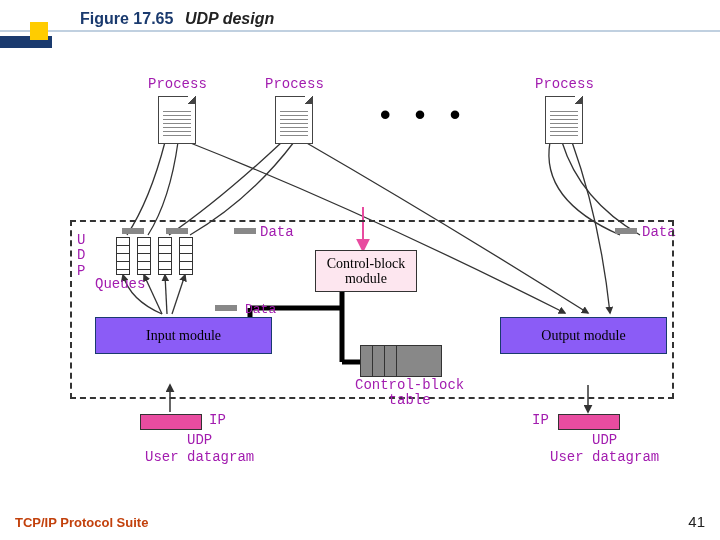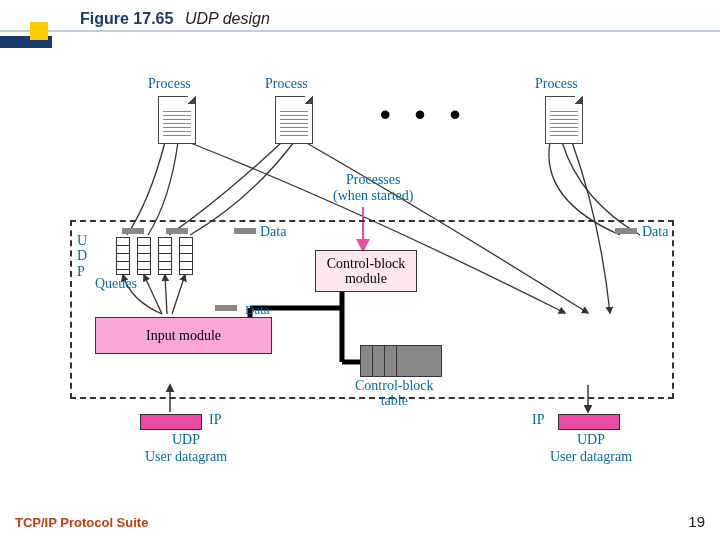--- a/index.html
+++ b/index.html
@@ -41,37 +41,37 @@
     top: 10px;
     left: 80px;
     font-weight: bold;
     font-size: 16px;
     color: #1a3a6e;
   }
   .fig-title {
     position: absolute;
     top: 10px;
     left: 185px;
-    font-weight: normal;
+    font-weight: bold;
     font-style: italic;
     font-size: 16px;
     color: #222;
   }
   .diagram {
     position: absolute;
     top: 80px;
     left: 60px;
     width: 620px;
     height: 390px;
   }
   .lbl {
     position: absolute;
     font-size: 14px;
-    color: #0369a1;
-    font-family: Liberation Serif, serif;
+    color: #a21caf;
+    font-family: Liberation Mono, monospace;
   }
   .dashed-box {
     position: absolute;
     border: 2px dashed #333;
   }
   .page-sheet {
     position: absolute;
     width: 36px;
     height: 46px;
     background: white;
@@ -111,21 +111,21 @@
   .box {
     position: absolute;
     border: 1px solid #1a3a6e;
     text-align: center;
     display: flex;
     align-items: center;
     justify-content: center;
     font-family: Georgia, serif;
     font-size: 14px;
   }
-  .box-blue { background: #f9a8d4; }
+  .box-blue { background: #8b5cf6; }
   .box-pink-light { background: #fde6ef; border-color:#333; }
   .box-pink { background: #e84ca0; }
   .table-box {
     position: absolute;
     border: 1px solid #333;
     background: #888;
   }
   .table-cols {
     position: absolute;
     top: 0; left: 0; right: 50%; bottom: 0;
@@ -239,31 +239,30 @@
   <div class="lbl" style="top:153px;left:17px;white-space:pre;line-height:1.1">U
 D
 P</div>
 
   <div class="queue" style="top:157px;left:56px"></div>
   <div class="queue" style="top:157px;left:77px"></div>
   <div class="queue" style="top:157px;left:98px"></div>
   <div class="queue" style="top:157px;left:119px"></div>
   <div class="lbl" style="top:196px;left:35px">Queues</div>
 
-  <div class="lbl" style="top:92px;left:273px;text-align:center;white-space:pre;line-height:1.15">Processes
-(when started)</div>
 
   <div class="connector" style="top:225px;left:155px"></div>
   <div class="lbl" style="top:222px;left:185px;font-size:13px">Data</div>
 
   <div class="box box-pink-light" style="top:170px;left:255px;width:100px;height:40px;line-height:1.1;white-space:pre">Control-block
 module</div>
 
   <div class="box box-blue" style="top:237px;left:35px;width:175px;height:35px">Input module</div>
 
+  <div class="box box-blue" style="top:237px;left:440px;width:165px;height:35px">Output module</div>
 
   <div class="table-box" style="top:265px;left:300px;width:80px;height:30px">
       <div class="table-cols"></div>
     </div>
   <div class="lbl" style="top:298px;left:295px;white-space:pre;text-align:center;line-height:1.1">Control-block
 table</div>
 
   <div class="box box-pink" style="top:334px;left:80px;width:60px;height:14px;border-color:#333"></div>
   <div class="lbl" style="top:332px;left:149px">IP</div>
 
@@ -271,13 +270,13 @@
   <div class="lbl" style="top:332px;left:472px">IP</div>
 
   <div class="lbl" style="top:352px;left:85px;white-space:pre;text-align:center;line-height:1.2">UDP
 User datagram</div>
   <div class="lbl" style="top:352px;left:490px;white-space:pre;text-align:center;line-height:1.2">UDP
 User datagram</div>
 
 </div>
 
 <div class="footer-left">TCP/IP Protocol Suite</div>
-<div class="footer-right">19</div>
+<div class="footer-right">41</div>
 
 </body></html>

